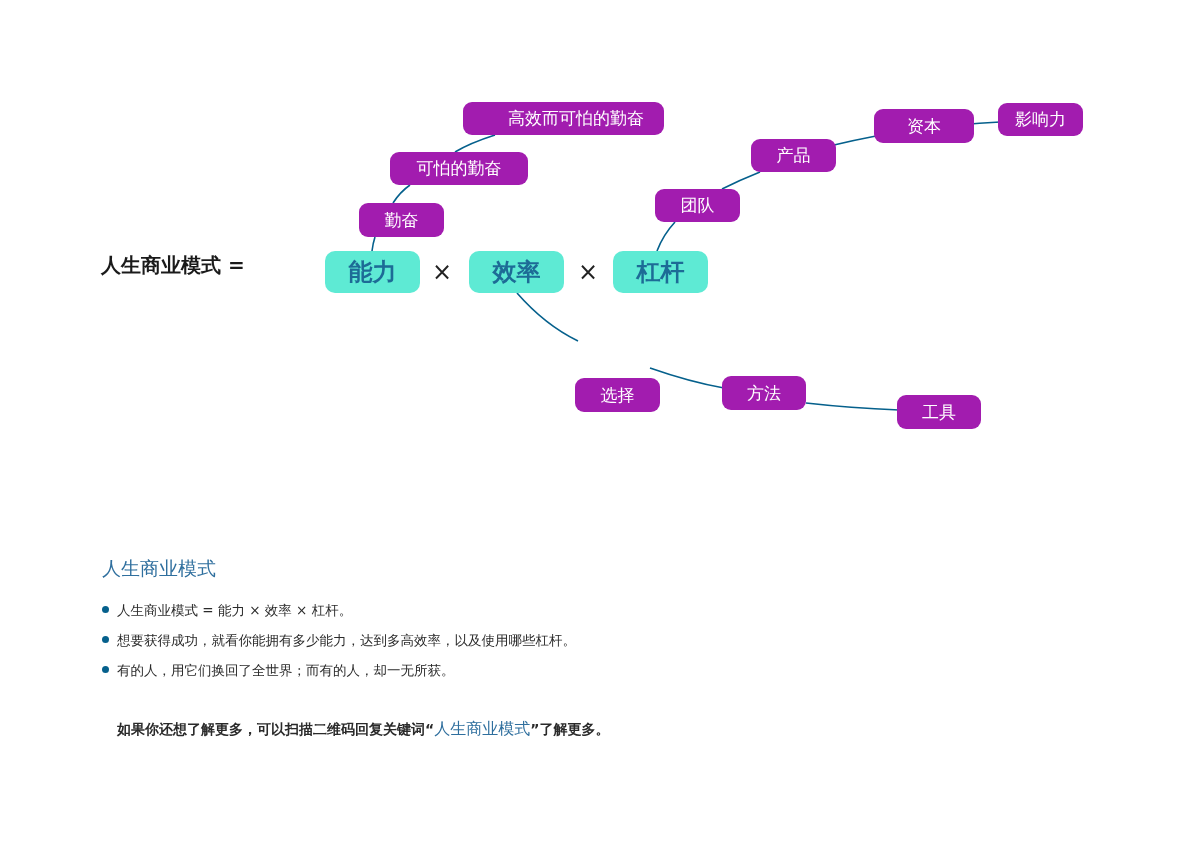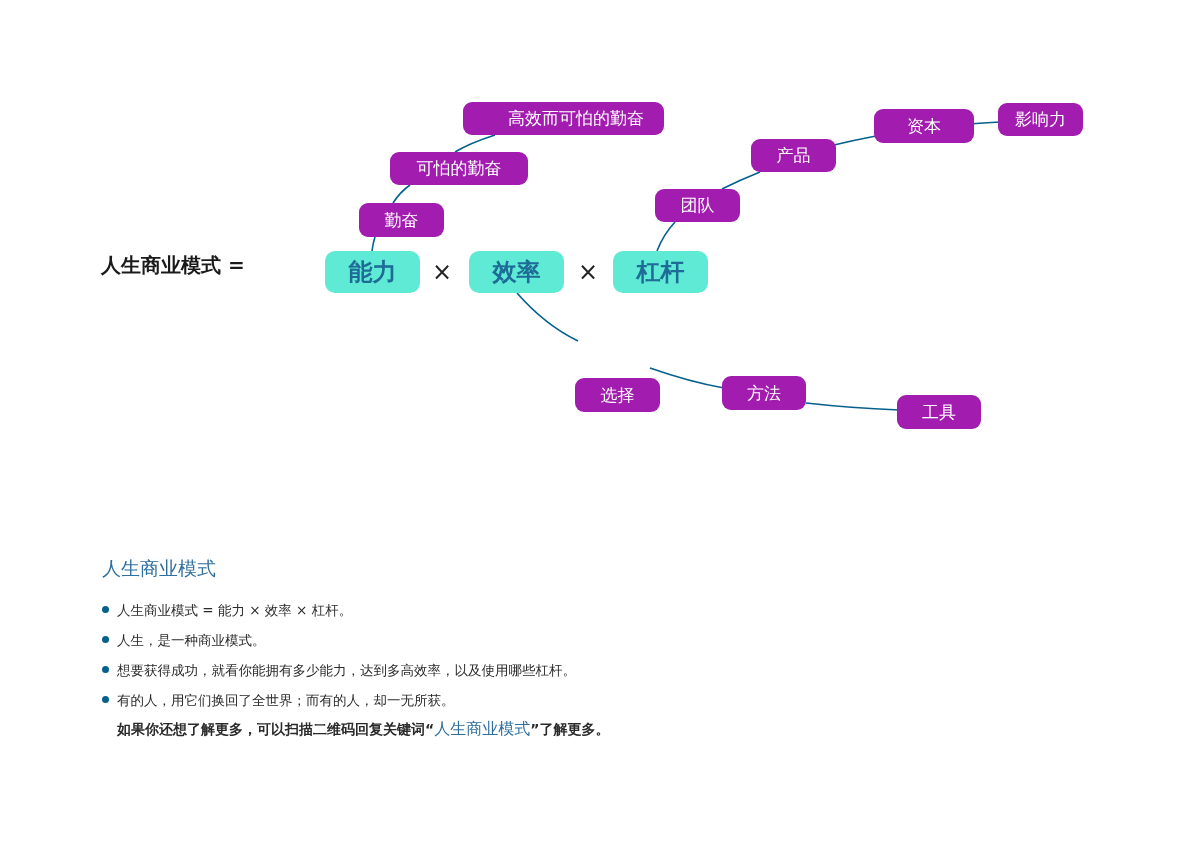--- a/index.html
+++ b/index.html
@@ -57,18 +57,17 @@
 <div class="node" style="left:998px;top:103px;width:85px;height:33px;">影响力</div>
 
 <div class="node" style="left:575px;top:334px;width:85px;height:34px;margin-top:44px;">选择</div>
 <div class="node" style="left:722px;top:376px;width:84px;height:34px;">方法</div>
 <div class="node" style="left:897px;top:395px;width:84px;height:34px;">工具</div>
 
 <div class="section-title">人生商业模式</div>
 
 <ul class="bullets">
   <li><span class="dot"></span><span>人生商业模式 = 能力 × 效率 × 杠杆。</span></li>
-  <li><span class="dot"></span><span>人生，是一种商业模式。</span></li>
   <li><span class="dot"></span><span>想要获得成功，就看你能拥有多少能力，达到多高效率，以及使用哪些杠杆。</span></li>
   <li><span class="dot"></span><span>有的人，用它们换回了全世界；而有的人，却一无所获。</span></li>
 </ul>
 
 <div class="note"><span>如果你还想了解更多，可以扫描二维码回复关键词“</span><span class="kw">人生商业模式</span><span>”了解更多。</span></div>
 
 </body></html>

